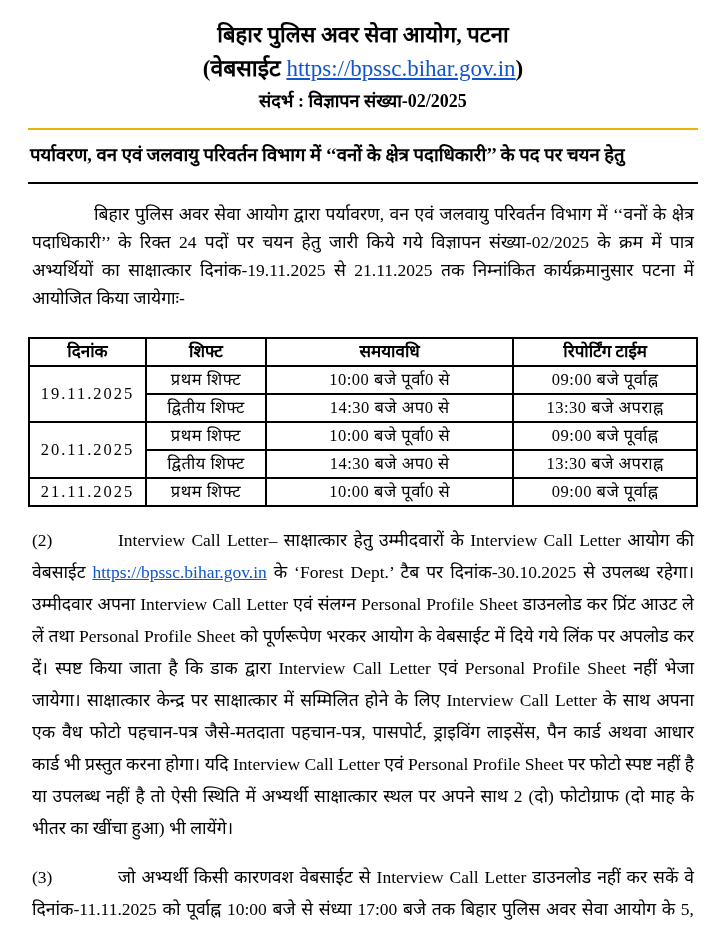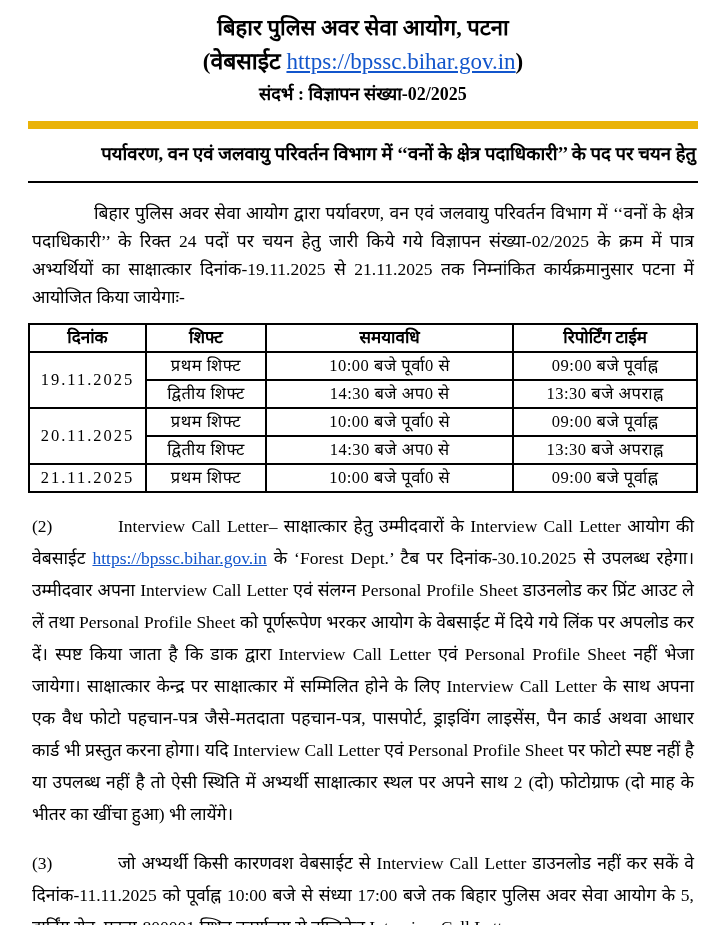--- a/index.html
+++ b/index.html
@@ -5,21 +5,21 @@
   html, body { margin: 0; padding: 0; background: #ffffff; }
   .page {
     position: relative;
     width: 726px;
     height: 925px;
     margin: 0 auto;
     background: #ffffff;
     color: #000000;
     font-family: "Liberation Serif", serif;
     box-sizing: border-box;
-    padding: 9px 28px 0 28px;
+    padding: 16px 28px 0 28px;
     overflow: hidden;
   }
   
   .doc-title {
     text-align: center;
     font-weight: bold;
     font-size: 22px;
     line-height: 30px;
     margin-top: 4px;
   }
@@ -39,24 +39,24 @@
   .reference-line {
     text-align: center;
     font-weight: bold;
     font-size: 18px;
     line-height: 26px;
     margin-top: 4px;
   }
   
   .notice-box {
     margin-top: 14px;
-    border-top: 8px solid #eab308;
+    border-top: 2px solid #eab308;
     border-bottom: 2px solid #000;
     padding: 9px 2px 11px 2px;
-    text-align: right;
+    text-align: left;
     font-weight: bold;
     font-size: 18.5px;
     line-height: 32px;
   }
   
   .para {
     margin: 4px;
     font-size: 17.5px;
     line-height: 28px;
     text-align: justify;
@@ -69,21 +69,21 @@
     text-indent: 0;
   }
   .inline-link {
     color: #1155CC;
     text-decoration: underline;
   }
   
   table.schedule {
     width: 100%;
     border-collapse: collapse;
-    margin-top: 12px;
+    margin-top: 25px;
     table-layout: fixed;
   }
   table.schedule th, table.schedule td {
     border: 2px solid #000;
     text-align: center;
     vertical-align: middle;
     padding: 2px 3px;
     font-size: 16.5px;
     line-height: 22px;
     overflow: hidden;

